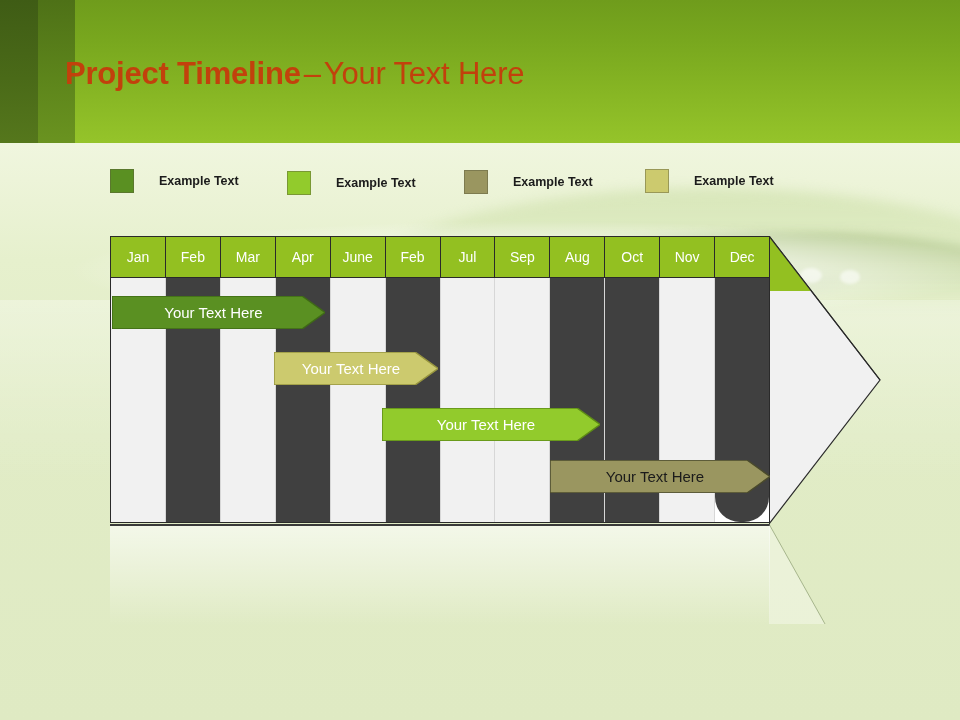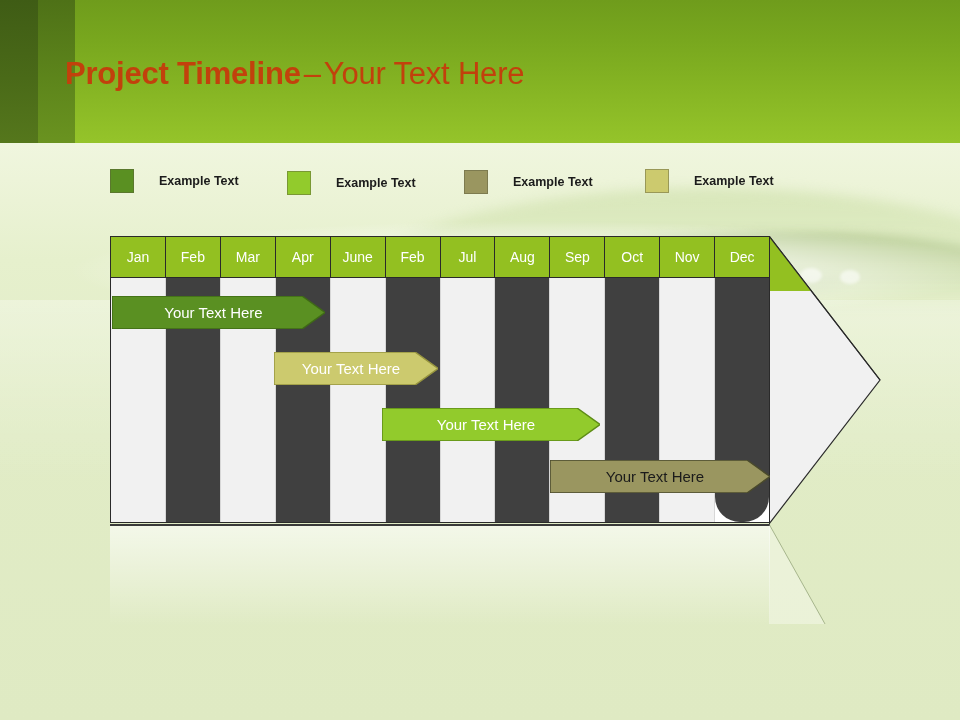--- a/index.html
+++ b/index.html
@@ -285,25 +285,25 @@
         </div>
       <div class="gcol shade">
           <div class="gcol-head">June</div>
         </div>
       <div class="gcol">
           <div class="gcol-head">Feb</div>
         </div>
       <div class="gcol shade">
           <div class="gcol-head">Jul</div>
         </div>
+      <div class="gcol shade">
+          <div class="gcol-head">Sep</div>
+        </div>
       <div class="gcol">
           <div class="gcol-head">Aug</div>
-        </div>
-      <div class="gcol shade">
-          <div class="gcol-head">Sep</div>
         </div>
       <div class="gcol">
           <div class="gcol-head">Oct</div>
         </div>
       <div class="gcol shade">
           <div class="gcol-head">Nov</div>
         </div>
       <div class="gcol">
           <div class="gcol-head">Dec</div>
         </div>

